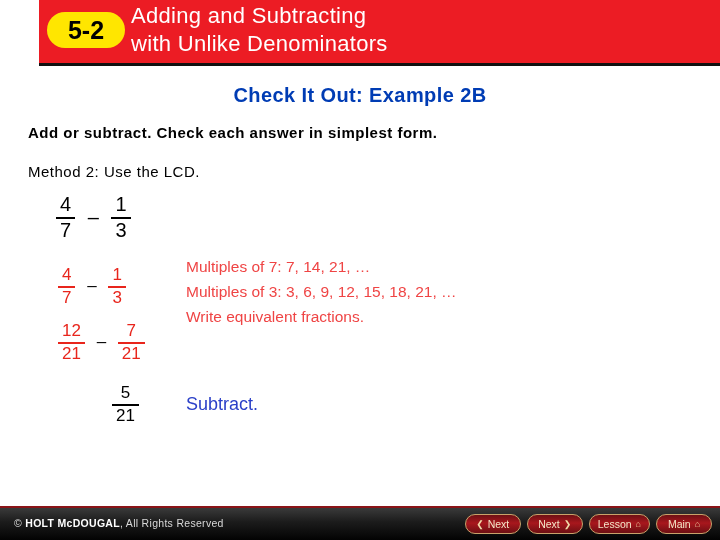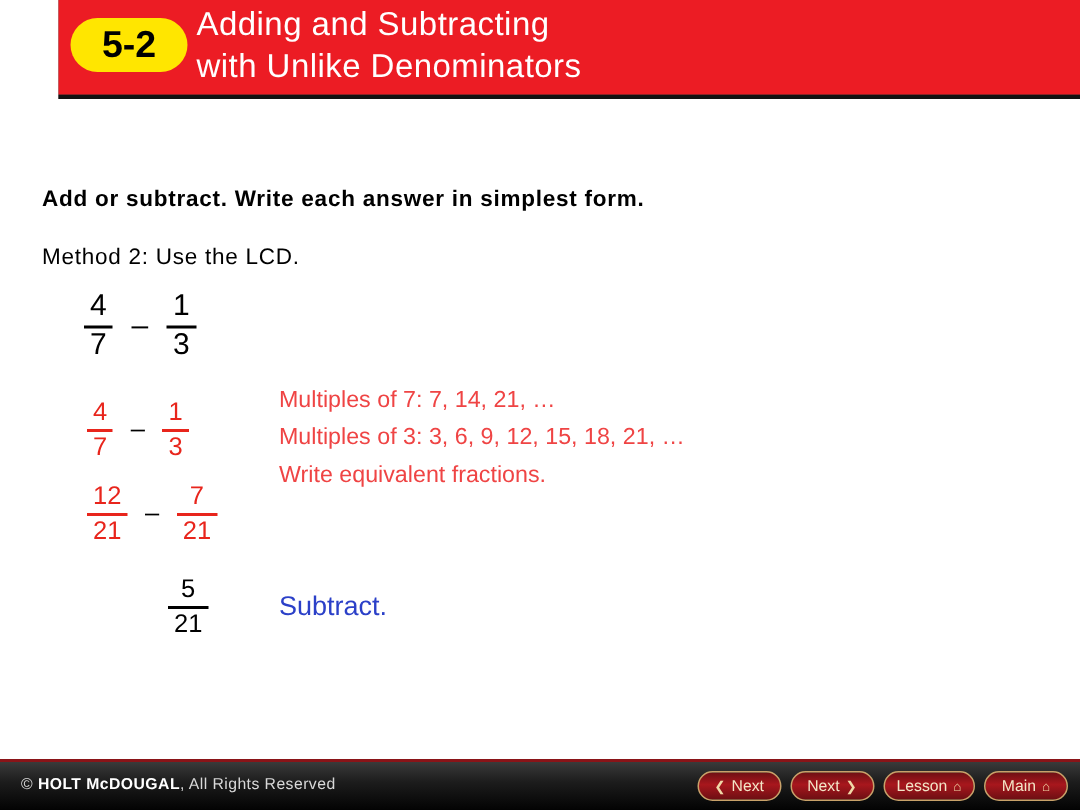--- a/index.html
+++ b/index.html
@@ -228,21 +228,22 @@
   <div class="header-inner"></div>
   <div class="lesson-badge">5-2</div>
   <div class="header-title">
     <span>Adding and Subtracting</span>
     <span class="line2">with Unlike Denominators</span>
   </div>
 </div>
 
 <div class="content">
 
-  <div class="instruction">Add or subtract. Write each answer in simplest form.</div>
+  <div class="example-title">Check It Out: Example 2B</div>
+  <div class="instruction">Add or subtract. Check each answer in simplest form.</div>
   <div class="method">Method 2: Use the LCD.</div>
 
   <div class="problem-row">
     <span class="frac black">
       <span class="num">4</span>
       <span class="bar"></span>
       <span class="den">7</span>
     </span>
     <span class="op">–</span>
     <span class="frac black">

